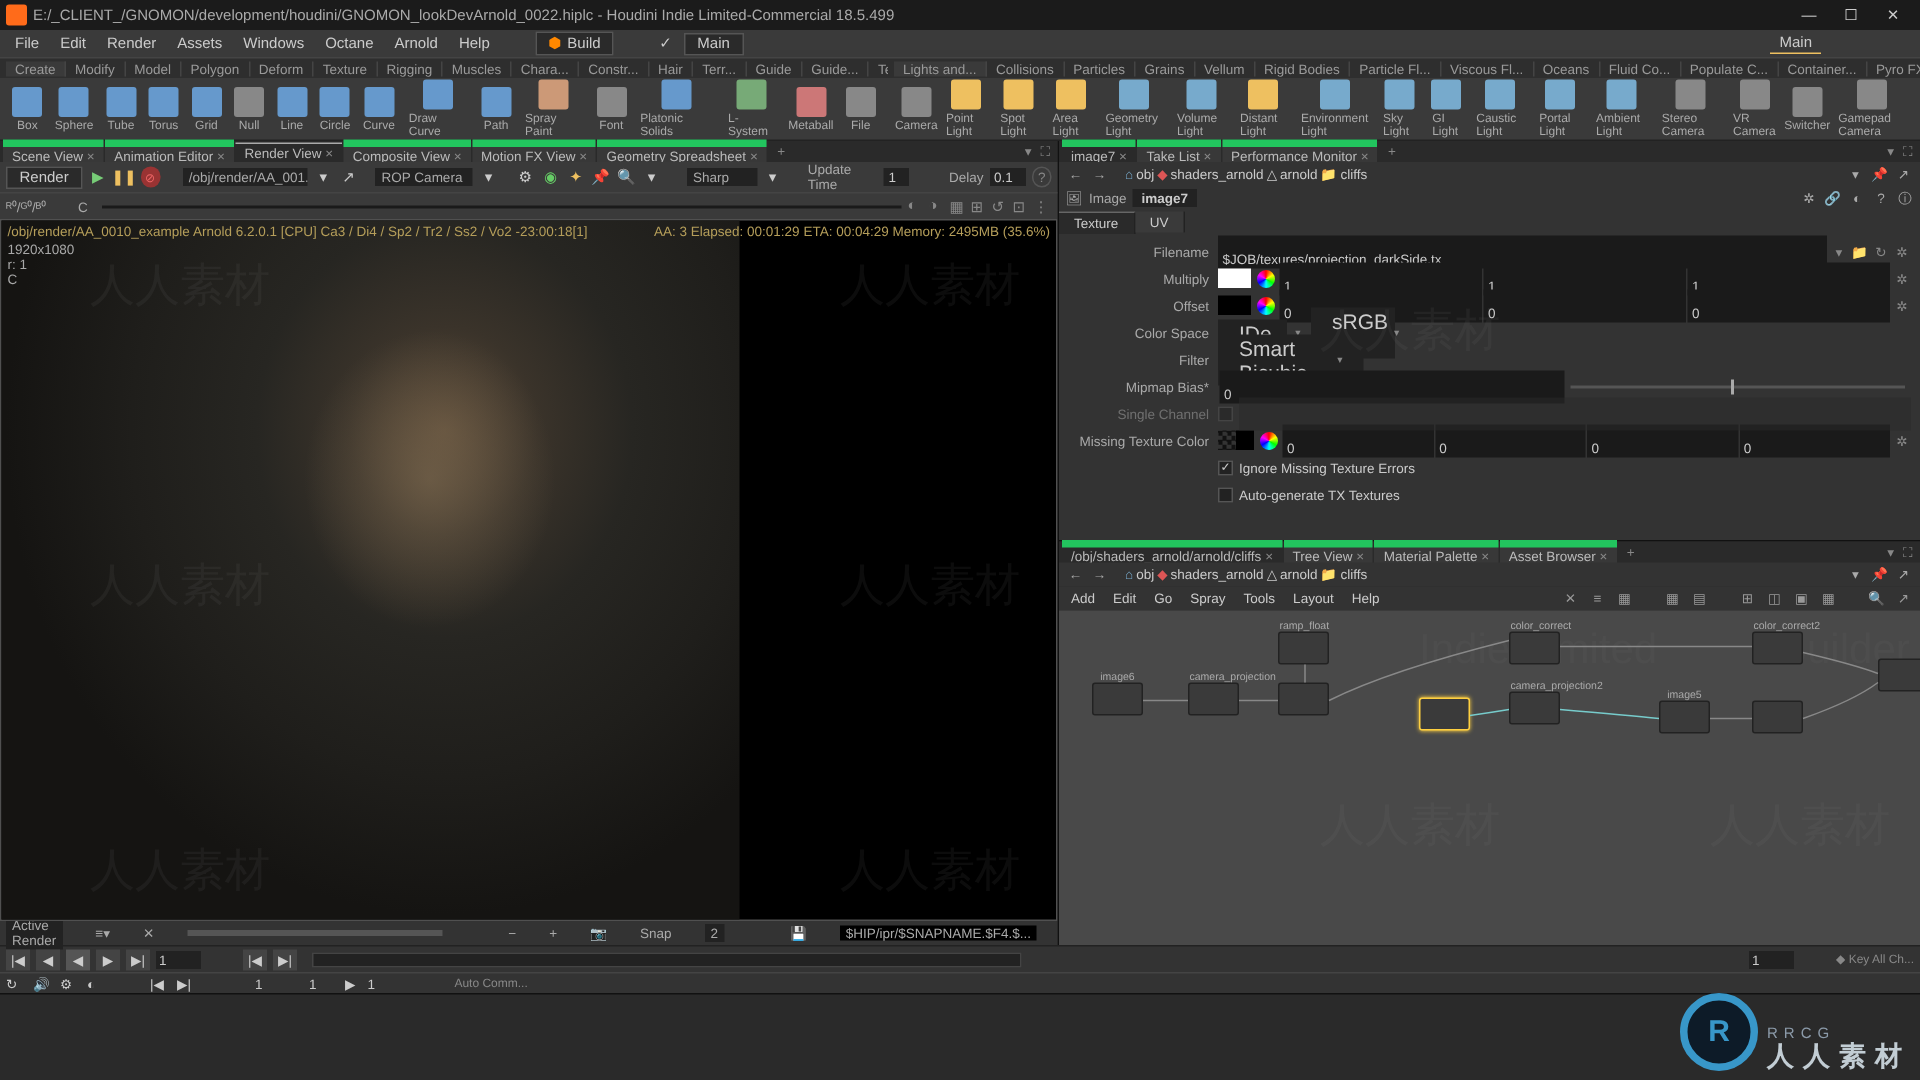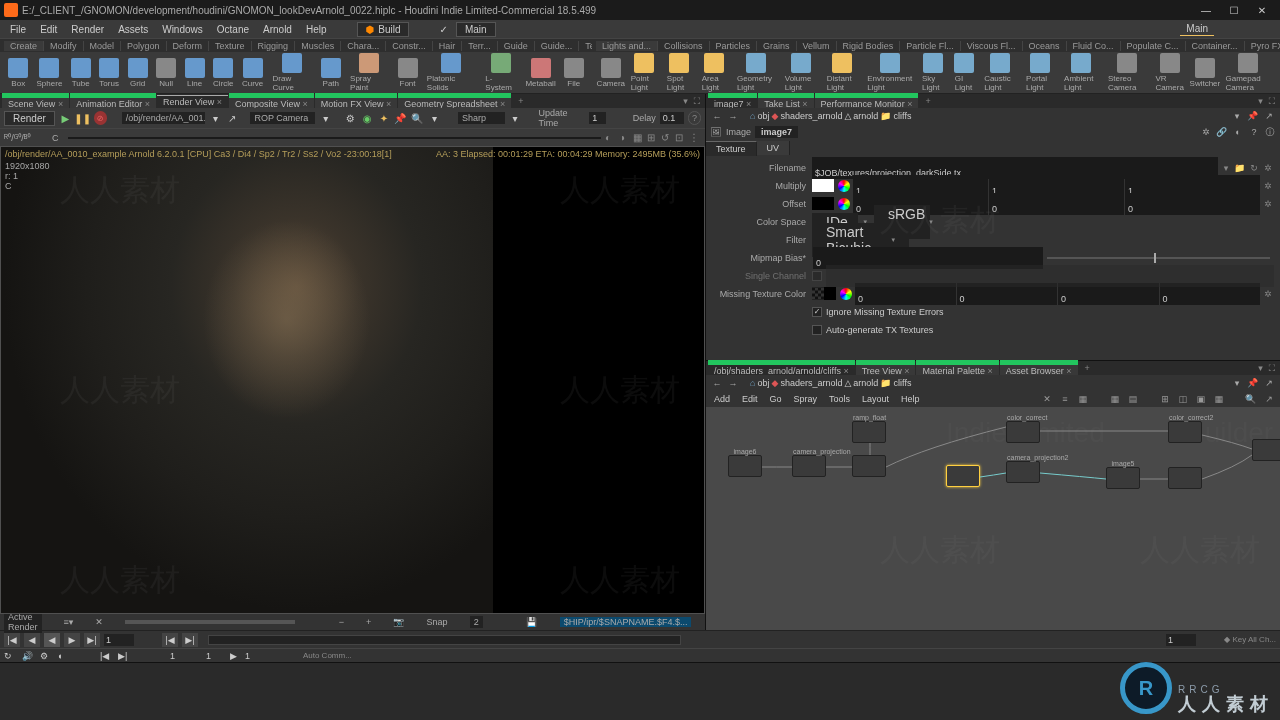--- a/index.html
+++ b/index.html
@@ -434,21 +434,21 @@
       <span>✕</span>
       <span style="flex:0 0 170px; height:4px; background:#555"></span>
       <span style="width:4px;height:12px;background:#aaa"></span>
       <span>−</span>
       <span>+</span>
       <span>📷</span>
       <span>Snap</span>
       <span style="background:#222;padding:1px 4px;width:14px">2</span>
       <span class="sp"></span>
       <span>💾</span>
-      <span style="background:#0c4a6e;padding:0 4px">$HIP/ipr/$SNAPNAME.$F4.$...</span>
+      <span style="background:#000000;padding:0 4px">$HIP/ipr/$SNAPNAME.$F4.$...</span>
       <span>📁</span>
     </div>
   </div>
 
   <div class="rightpane">
 
     <div class="panetabs">
       <span class="pt x" style="background:#2a2a2a">image7</span>
       <span class="pt x">Take List</span>
       <span class="pt x">Performance Monitor</span>

